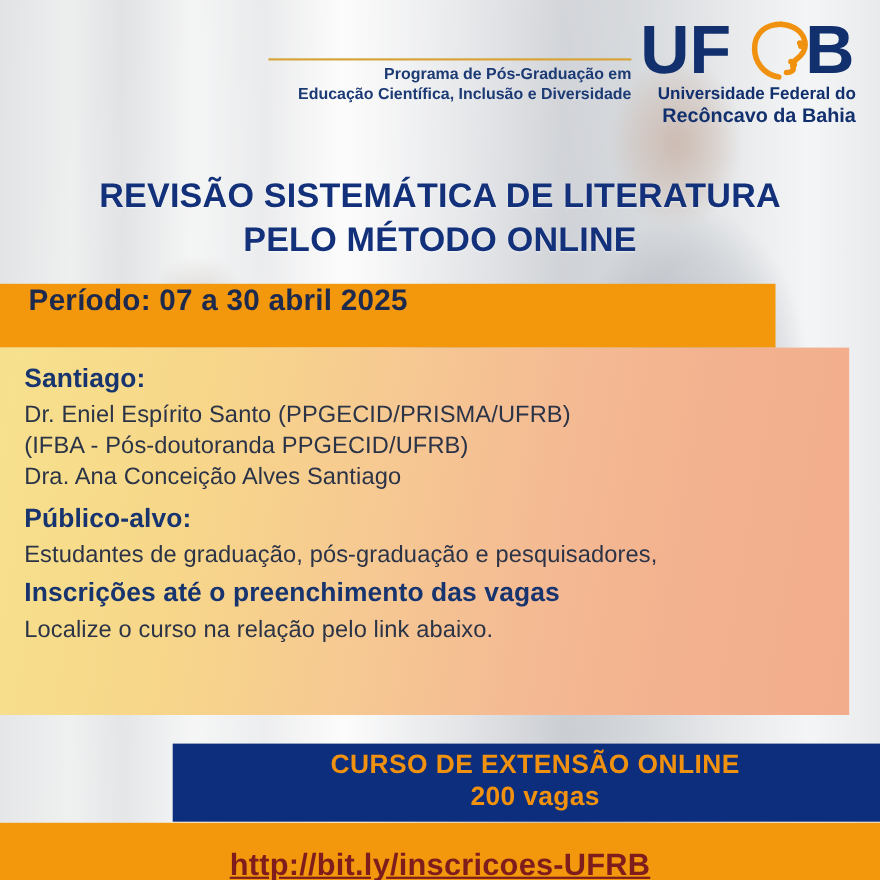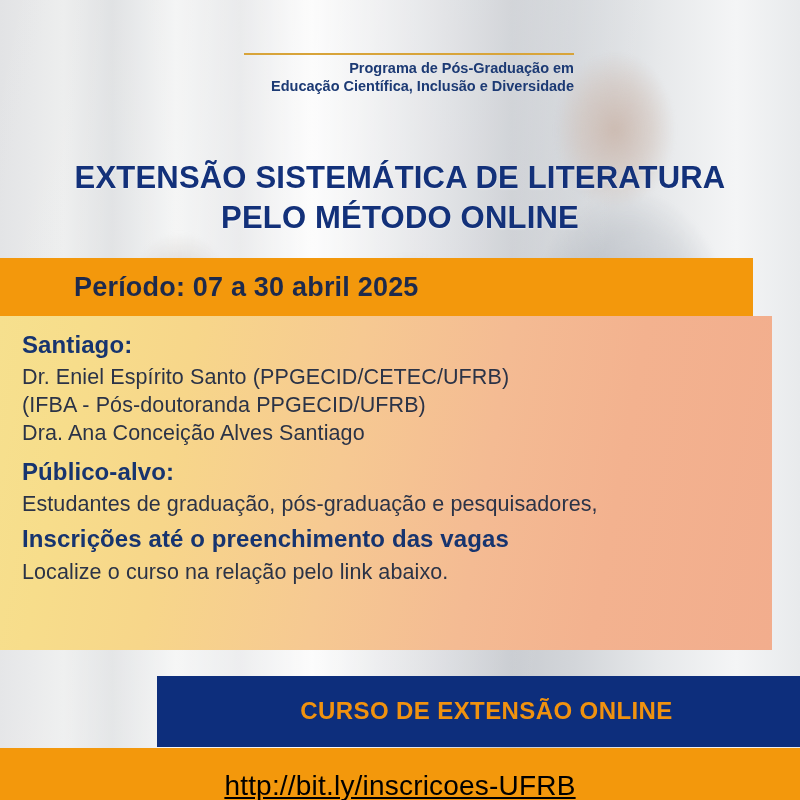--- a/index.html
+++ b/index.html
@@ -142,22 +142,21 @@
     text-shadow: 0 1px 2px rgba(255,255,255,0.55);
   }
 
   
   .period-banner {
     position: absolute;
     left: 0; top: 258px;
     width: 705px; height: 58px;
     background: #f3980c;
     display: flex;
-    align-items: center;
-    padding-left: 48px;
+    align-items: flex-start;
   }
   .period-text {
     margin-left: 26px;
     font-size: 27px;
     font-weight: bold;
     color: #1d2a4d;
     letter-spacing: 0.2px;
   }
 
   
@@ -232,22 +231,22 @@
     position: absolute;
     left: 0; top: 748px;
     width: 800px; height: 52px;
     background: #f3980c;
     display: flex;
     align-items: center;
     justify-content: center;
   }
   .url-text {
     font-size: 28px;
-    font-weight: normal;
-    color: #000000;
+    font-weight: bold;
+    color: #7f1d1d;
     text-decoration: underline;
     letter-spacing: 0.2px;
     margin-top: 23px;
   }
 </style>
 </head>
 <body>
 
 <div id="poster">
 
@@ -257,37 +256,55 @@
   <div class="bg-figure3"></div>
 
   <div class="header">
 
     <div class="ppgecid-block">
       <div class="ppgecid-rule"></div>
       <div class="ppgecid-sub">Programa de Pós-Graduação em</div>
       <div class="ppgecid-sub">Educação Científica, Inclusão e Diversidade</div>
     </div>
 
+    <div class="ufrb-block">
+      <div class="ufrb-logo">
+        <svg width="196" height="62" viewBox="0 0 196 62">
+          <text x="0" y="52" font-family="Liberation Sans, sans-serif" font-size="62" font-weight="bold" fill="#12306e">UF</text>
+          <g fill="none" stroke="#f0920f" stroke-width="5" stroke-linecap="round" stroke-linejoin="round">
+            <path d="M128 8 C112 8 104 18 104 30 C104 42 112 54 126 56"></path>
+            <path d="M128 8 C142 9 150 17 150 27 C150 33 146 37 142 40 C139 42 138 44 139 47 C140 50 137 52 133 52"></path>
+            <path d="M145 25 C147 25 148 27 146 28"></path>
+            <path d="M137 42 C140 43 141 45 139 46"></path>
+          </g>
+          <text x="150" y="52" font-family="Liberation Sans, sans-serif" font-size="62" font-weight="bold" fill="#12306e">B</text>
+        </svg>
+      </div>
+      <div class="ufrb-sub">
+        <div>Universidade Federal do</div>
+        <div class="l2">Recôncavo da Bahia</div>
+      </div>
+    </div>
   </div>
 
   <div class="main-title">
-    <div>EXTENSÃO SISTEMÁTICA DE LITERATURA</div>
+    <div>REVISÃO SISTEMÁTICA DE LITERATURA</div>
     <div>PELO MÉTODO ONLINE</div>
   </div>
 
   <div class="period-banner">
     <div class="period-text">Período: 07 a 30 abril 2025</div>
   </div>
 
   <div class="content-panel">
     <div class="content-inner">
 
       <div class="blue-head">Santiago:</div>
       <div class="gap-s"></div>
-      <div class="body-line">Dr. Eniel Espírito Santo (PPGECID/CETEC/UFRB)</div>
+      <div class="body-line">Dr. Eniel Espírito Santo (PPGECID/PRISMA/UFRB)</div>
       <div class="body-line">(IFBA - Pós-doutoranda PPGECID/UFRB)</div>
       <div class="body-line">Dra. Ana Conceição Alves Santiago</div>
 
       <div class="gap-m"></div>
 
       <div class="blue-head">Público-alvo:</div>
       <div class="gap-s"></div>
       <div class="body-line">Estudantes de graduação, pós-graduação e pesquisadores,</div>
 
       <div class="gap-s"></div>
@@ -295,19 +312,20 @@
       <div class="blue-head">Inscrições até o preenchimento das vagas</div>
       <div class="gap-s"></div>
       <div class="body-line">Localize o curso na relação pelo link abaixo.</div>
     </div>
   </div>
 
   <div class="yellow-tail"></div>
 
   <div class="blue-banner">
     <div class="blue-banner-l1">CURSO DE EXTENSÃO ONLINE</div>
+    <div class="blue-banner-l2">200 vagas</div>
   </div>
 
   <div class="url-bar">
     <span class="url-text">http://bit.ly/inscricoes-UFRB</span>
   </div>
 
 </div>
 
 </body></html>

